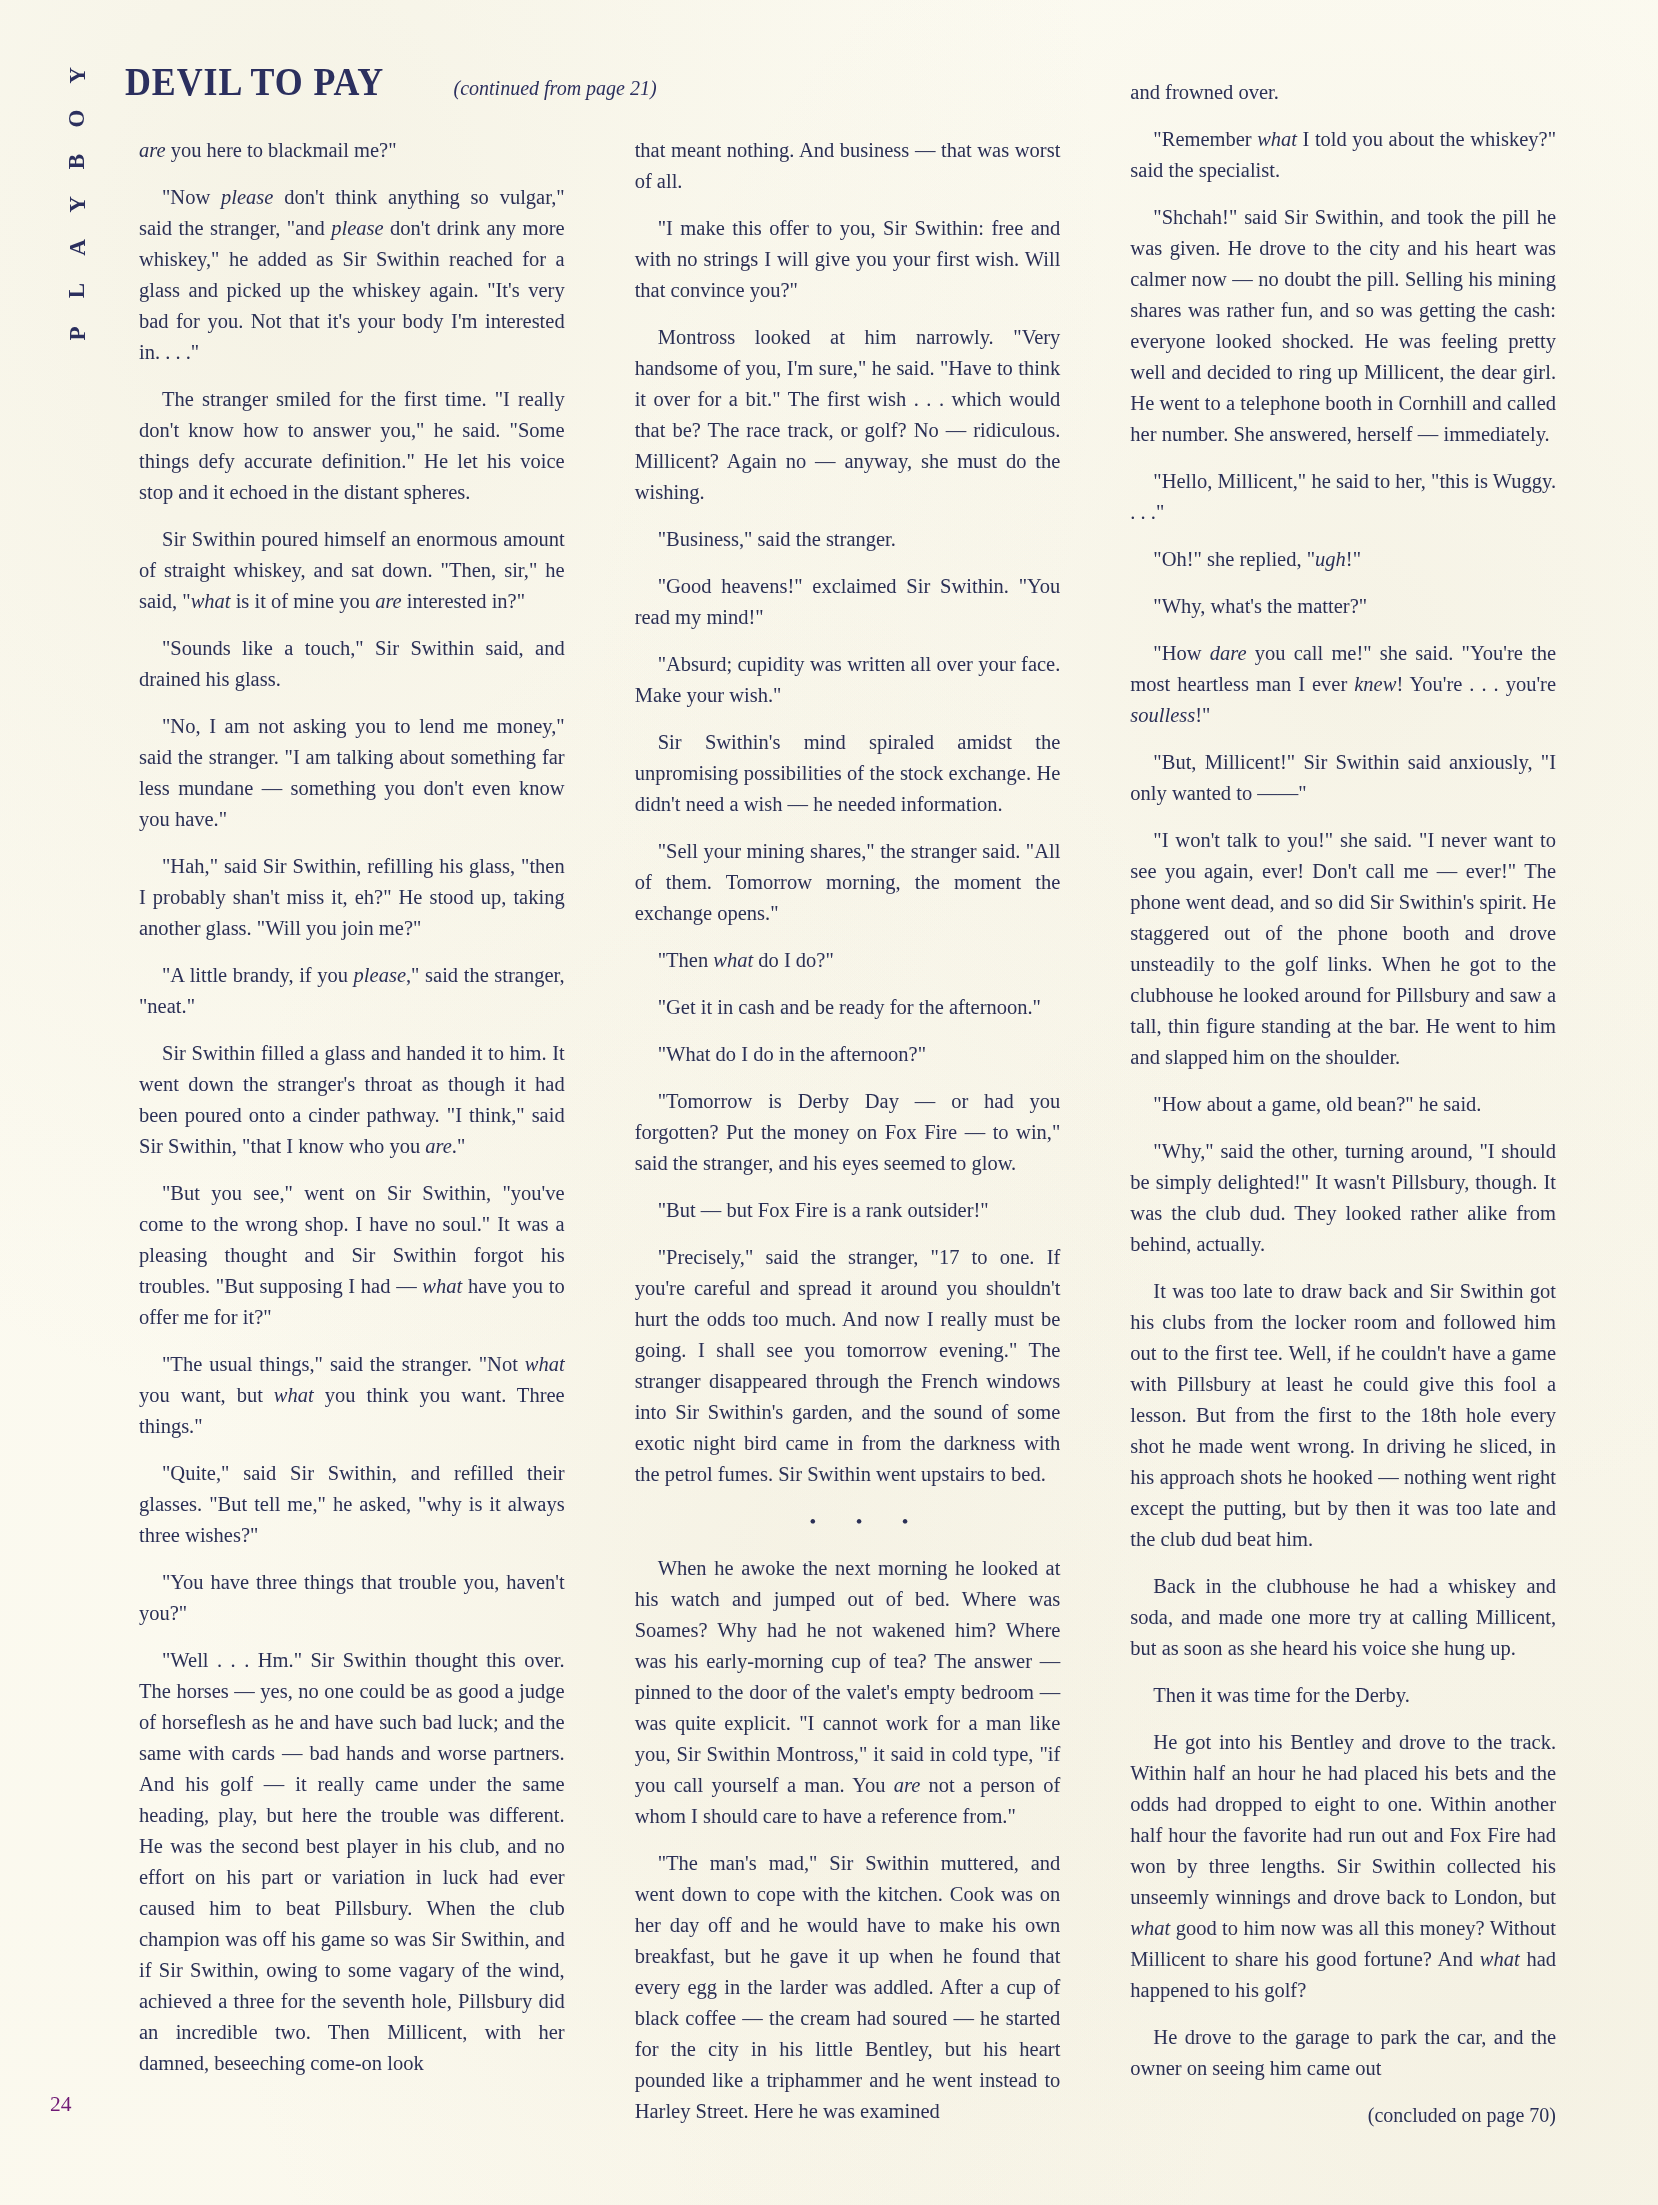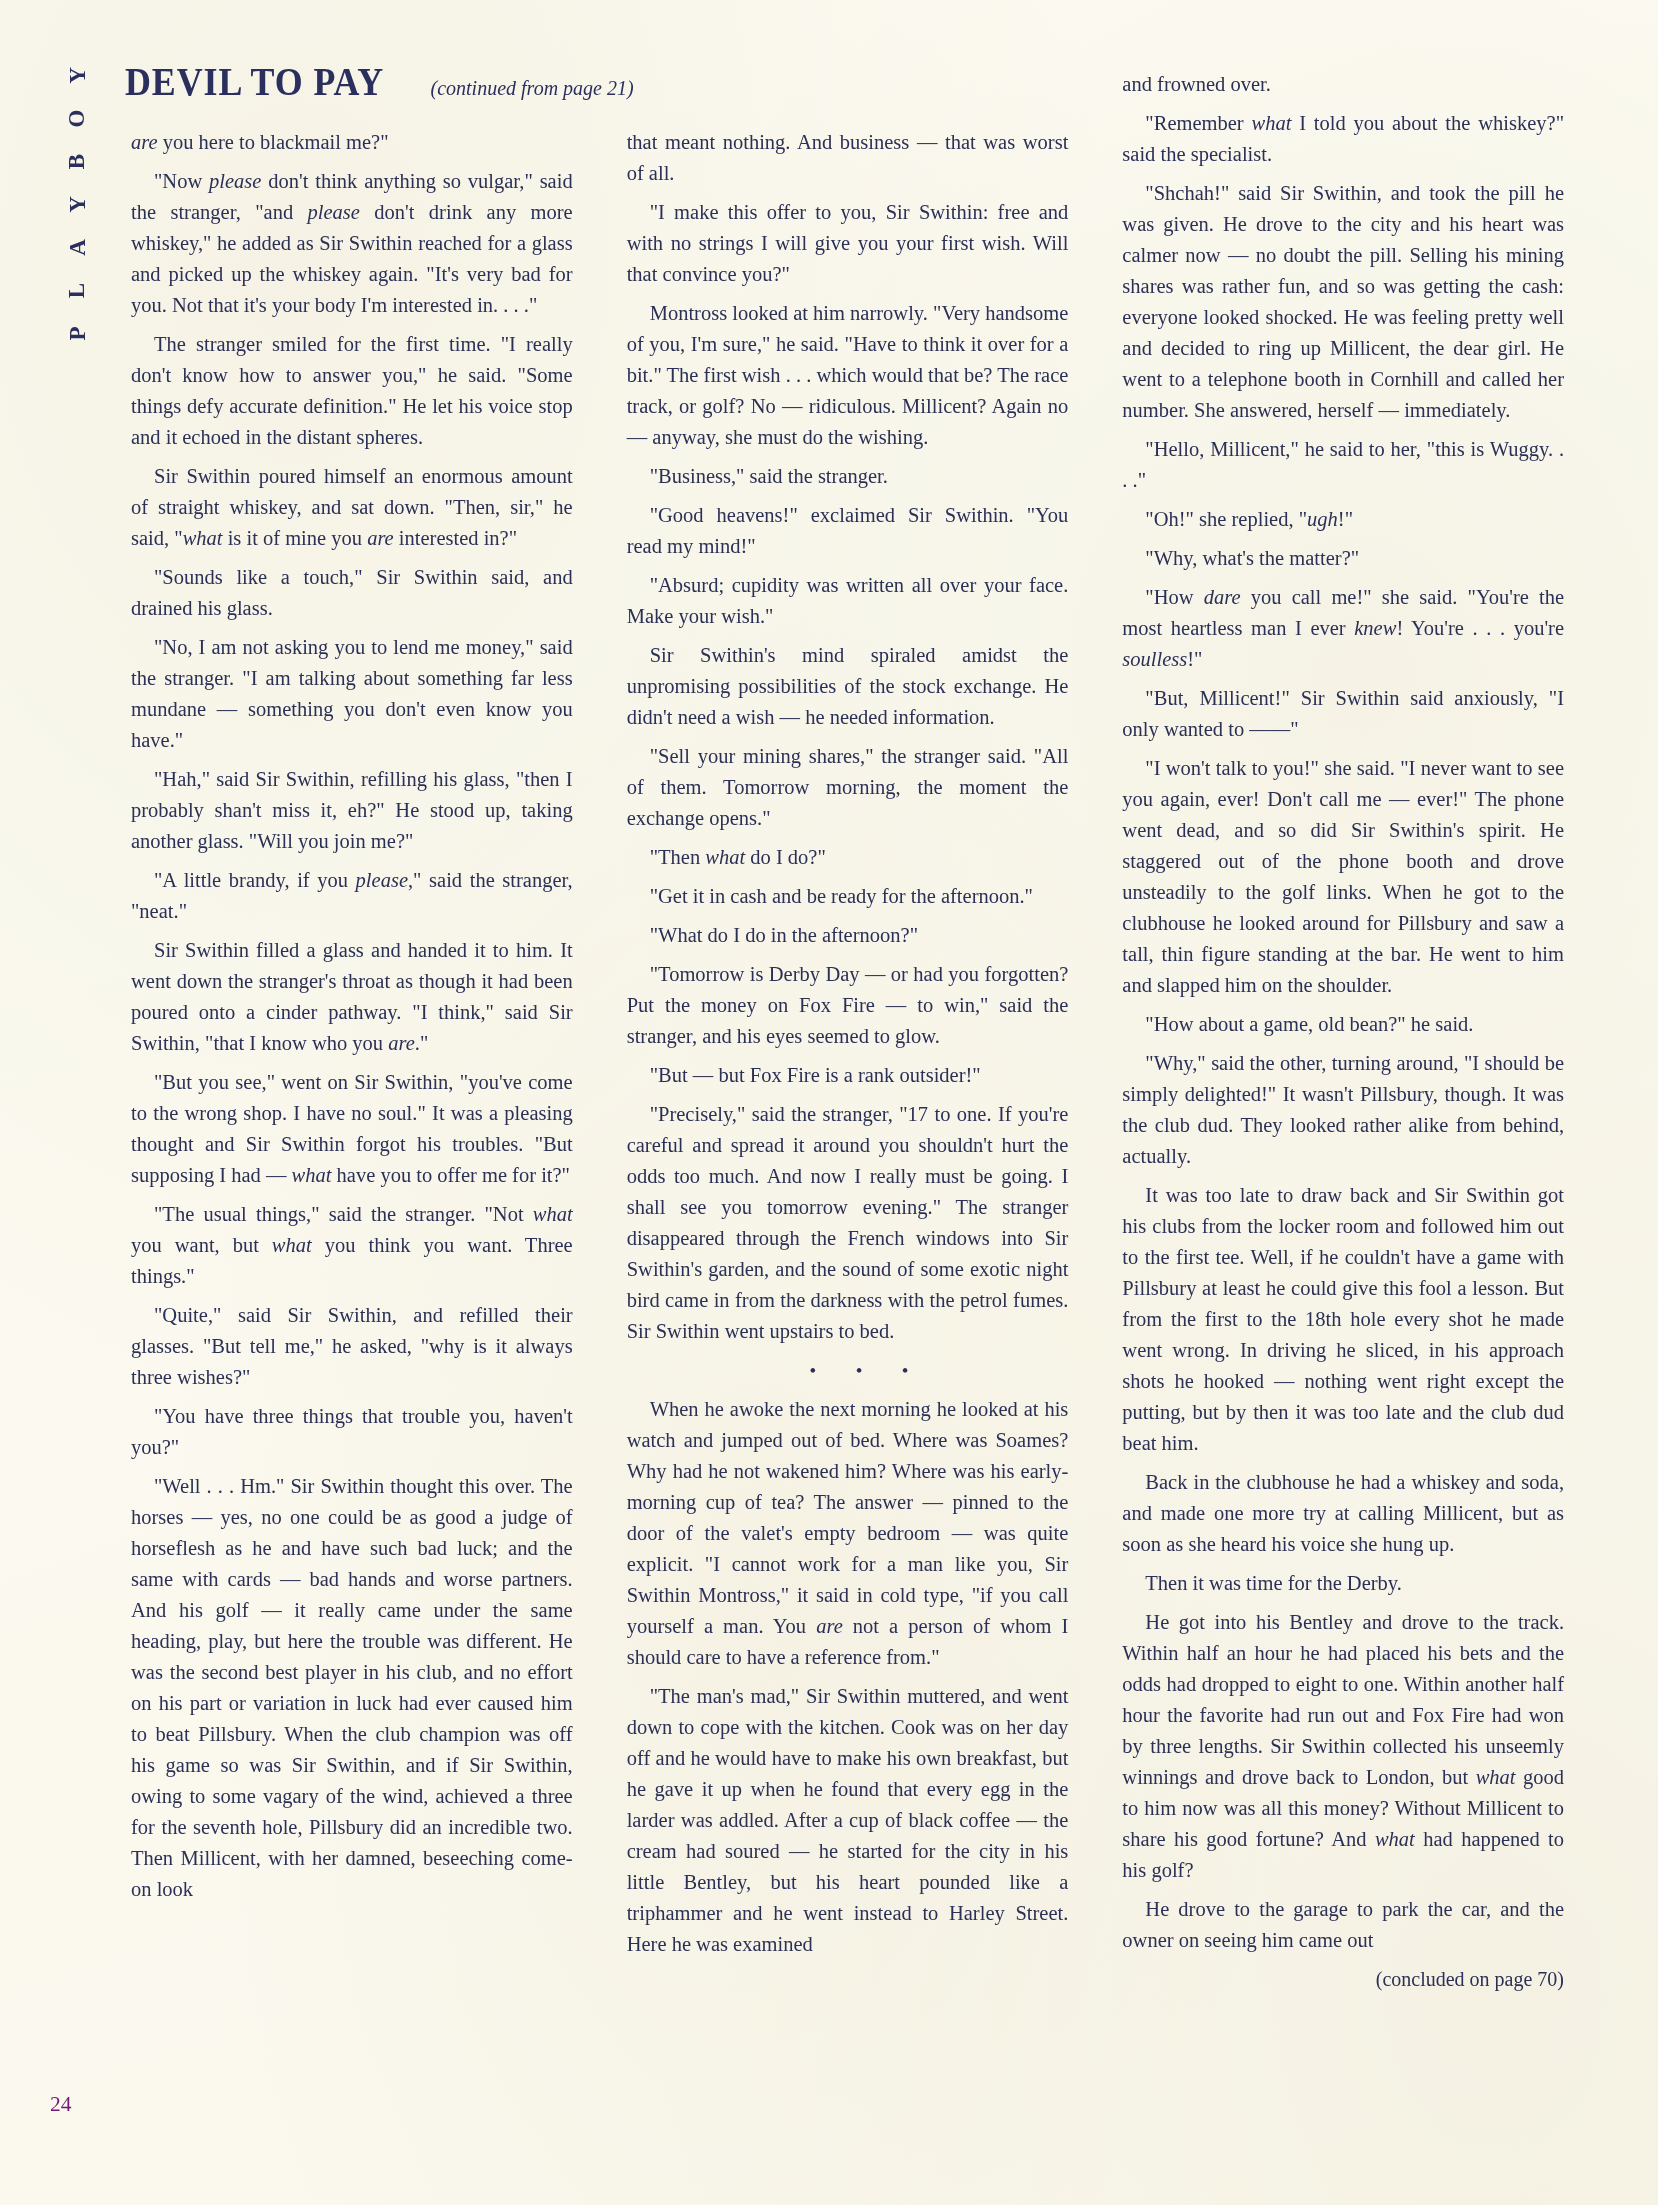--- a/index.html
+++ b/index.html
@@ -57,20 +57,21 @@
     transform: rotate(-90deg);
   }
 
   
   .headline-row {
     position: absolute;
     left: 125px;
     top: 62px;
     display: flex;
     align-items: baseline;
+    gap: 23px;
   }
   .article-title {
     font-family: "Liberation Serif", "DejaVu Serif", serif;
     font-weight: bold;
     font-size: 39px;
     letter-spacing: 1px;
     color: #2b2f5e;
     line-height: 1;
     white-space: nowrap;
     transform: scaleX(0.92);
@@ -96,21 +97,21 @@
   .col {
     width: 458px;
     font-size: 20.5px;
     line-height: 31px;
     text-align: justify;
     text-justify: inter-word;
     color: #2b3056;
     hyphens: none;
   }
   .col p {
-    margin: 8px;
+    margin: 16px;
     text-indent: 23px;
   }
   .col p.no-indent {
     text-indent: 0;
   }
   .col p em {
     font-style: italic;
   }
   
   .col-1 { padding-top: 0; }

